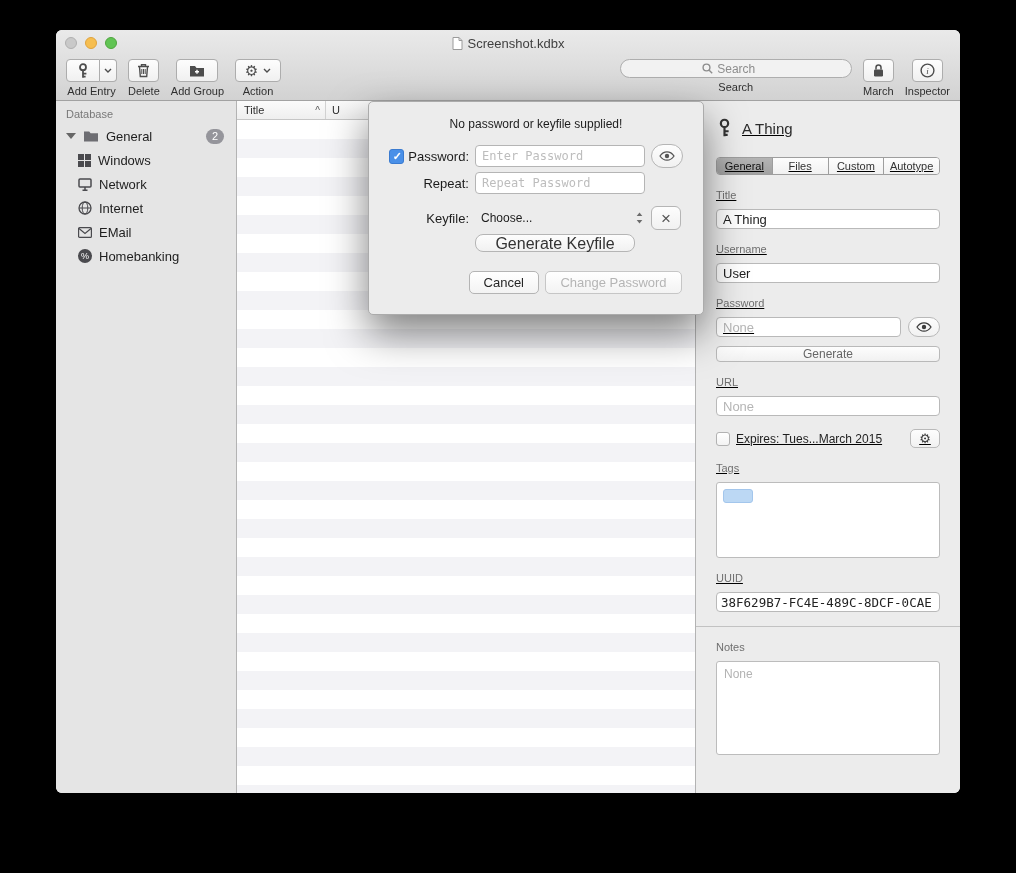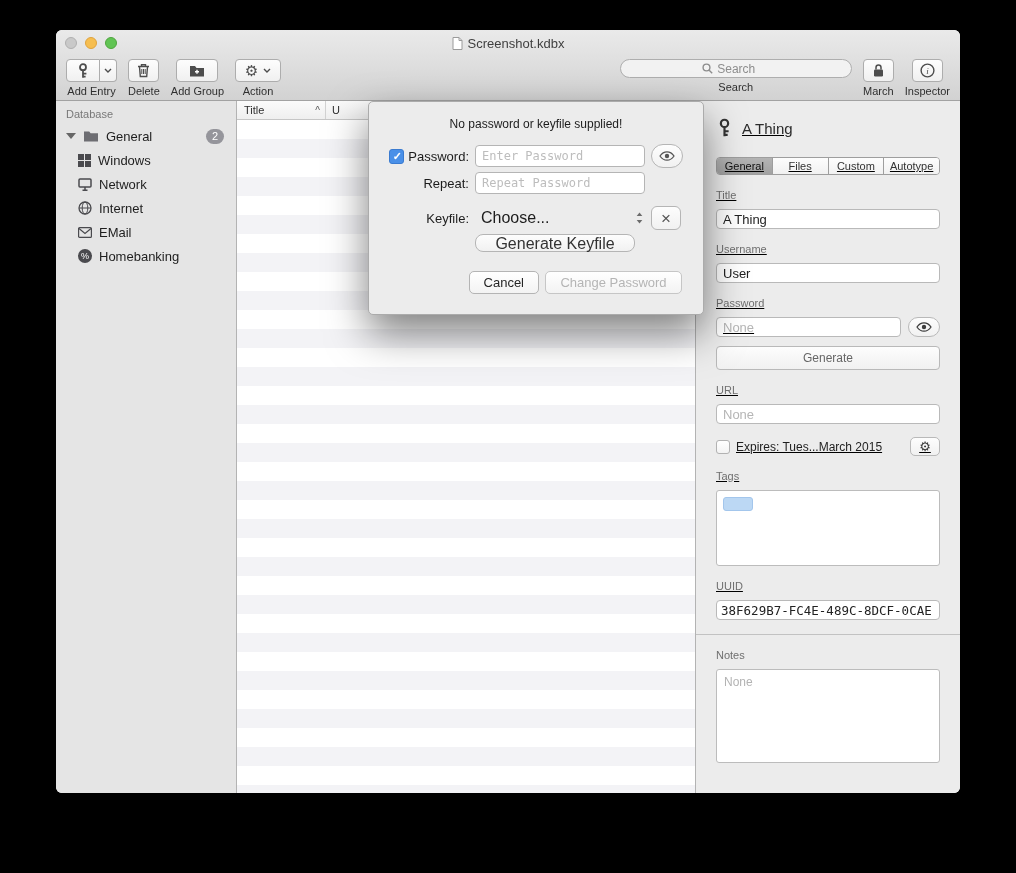--- a/index.html
+++ b/index.html
@@ -70,21 +70,21 @@
   .segment:last-child { border-right:none; }
   .segment.selected { background:linear-gradient(#b4b4b4,#a2a2a2); color:#101010; }
   .ins-label { font-size:11px; color:#6f6f6f; margin:14px 0 8px; }
   .ins-field { width:100%; height:20px; border:1px solid #b9b9b9; border-radius:4px; background:#fff;
                font-size:13px; color:#222; padding:0 6px; font-family:"Liberation Sans",sans-serif; outline:none; }
   .ins-field::placeholder { color:#b5b5b5; }
   .pw-row { display:flex; gap:7px; align-items:center; }
   .pw-row .ins-field { flex:1; }
   .eye-btn { width:32px; height:20px; flex:none; border:1px solid #b9b9b9; border-radius:10px;
              background:linear-gradient(#fdfdfd,#f1f1f1); display:flex; align-items:center; justify-content:center; color:#3c3c3c; }
-  .generate-btn { margin-top:9px; width:100%; height:24px; border:1px solid #b9b9b9; border-radius:4px;
+  .generate-btn { margin-top:9px; width:100%; height:16px; border:1px solid #b9b9b9; border-radius:4px;
                   background:linear-gradient(#fdfdfd,#f1f1f1); font-size:12px; color:#666;
                   font-family:"Liberation Sans",sans-serif; }
   .expires-row { display:flex; align-items:center; margin-top:13px; gap:6px; font-size:12px; color:#1e1e1e; }
   .checkbox { width:14px; height:14px; border:1px solid #b2b2b2; border-radius:3px;
               background:linear-gradient(#ffffff,#f3f3f3); position:relative; flex:none; }
   .checkbox.checked { width:15px; height:15px; background:#4a90e8; border-color:#3a7bd0; }
   .checkbox.checked::after { content:"✓"; color:#fff; font-size:11px; font-weight:bold; position:absolute; left:2.5px; top:0px; }
   .mini-btn { margin-left:auto; width:30px; height:19px; border:1px solid #b9b9b9; border-radius:5px;
               background:linear-gradient(#fdfdfd,#f1f1f1); display:flex; align-items:center; justify-content:center;
               font-size:13px; color:#3c3c3c; }
@@ -102,21 +102,21 @@
   .dlg-rows { margin-top:13px; }
   .dlg-row { display:grid; grid-template-columns:80px 170px 32px; column-gap:6px; padding:0 20px;
              align-items:center; height:22px; margin-bottom:6px; }
   .dlg-row.keyfile { margin-top:12px; }
   .dlg-labelzone { display:flex; justify-content:flex-end; align-items:center; gap:4px; }
   .dlg-label { font-size:13px; color:#1c1c1c; text-align:center; }
   .dlg-field { height:22px; width:170px; border:1px solid #b5b5b5; border-radius:4px; background:#fff;
                font-family:"DejaVu Sans Mono",monospace; font-size:12px; color:#222; padding:0 6px; outline:none; }
   .dlg-field::placeholder { color:#bdbdbd; }
   .dropdown { width:170px; height:22px; display:flex; align-items:center; justify-content:space-between;
-              padding:0 2px 0 6px; font-size:16px; color:#1c1c1c; }
+              padding:0 2px 0 6px; font-size:12px; color:#1c1c1c; }
   .sq-btn { width:30px; height:24px; border:1px solid #b5b5b5; border-radius:6px;
             background:linear-gradient(#fdfdfd,#f1f1f1); display:flex; align-items:center; justify-content:center;
             font-size:17px; color:#555; line-height:1; }
   .dlg-eye { width:32px; height:24px; border-radius:12px; }
   .gen-key-btn { display:block; margin:5px 0 0 106px; width:160px; height:18px; border:1px solid #b5b5b5;
                  border-radius:8px; background:linear-gradient(#fdfdfd,#f1f1f1); font-size:16px; color:#333;
                  font-family:"Liberation Sans",sans-serif; }
   .dlg-buttons { margin-top:19px; display:flex; justify-content:flex-end; gap:6px; padding-right:21px; }
   .dlg-btn { height:23px; border:1px solid #b4b4b4; border-radius:5px; background:linear-gradient(#ffffff,#f3f3f3);
              font-size:13px; color:#262626; font-family:"Liberation Sans",sans-serif; padding:0 14px; }

